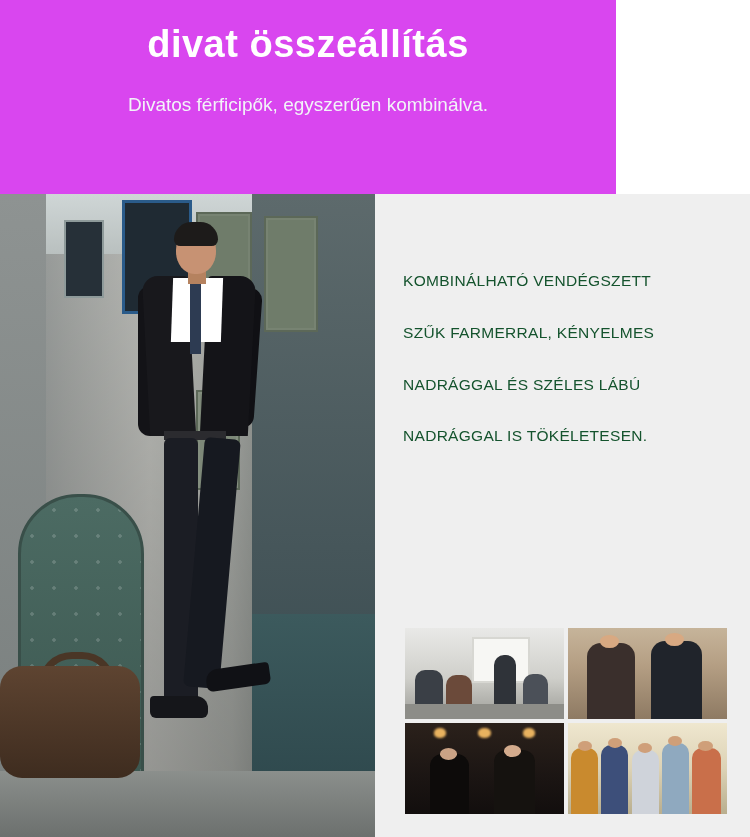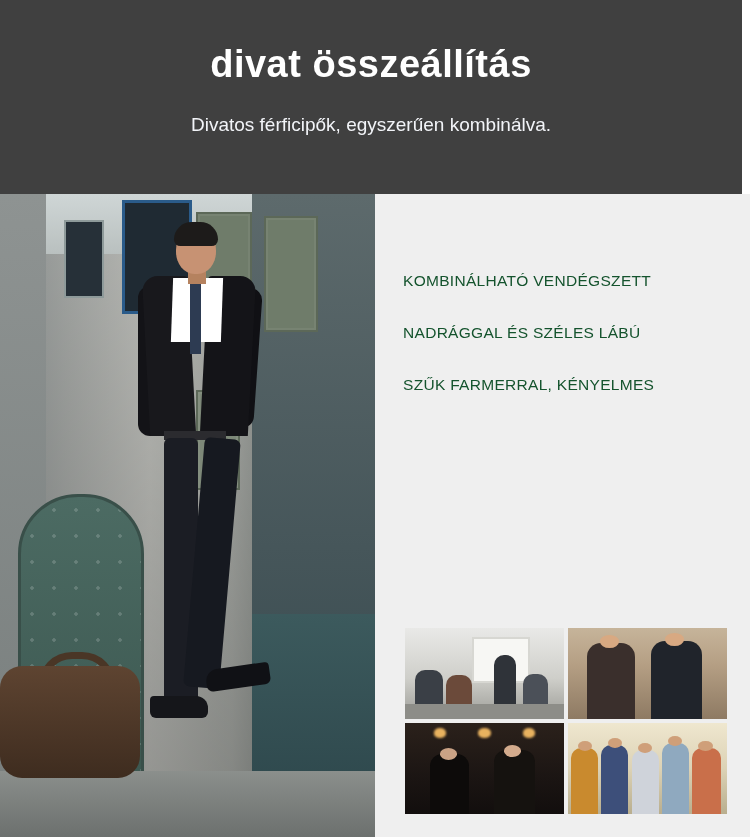--- a/index.html
+++ b/index.html
@@ -18,29 +18,29 @@
     width: 750px;
     height: 837px;
     background: #ffffff;
   }
 
   
   .banner {
     position: absolute;
     left: 0;
     top: 0;
-    width: 742px;
+    width: 616px;
     height: 194px;
-    background: #404040;
+    background: #d946ef;
     box-sizing: border-box;
     display: flex;
     flex-direction: column;
     align-items: center;
     justify-content: flex-start;
-    padding-top: 44px;
+    padding-top: 24px;
   }
   .banner-title {
     color: #ffffff;
     font-size: 38px;
     font-weight: bold;
     letter-spacing: 0.5px;
     line-height: 1.1;
     text-align: center;
     margin: 0;
   }
@@ -343,22 +343,23 @@
 
       <div class="bag-handle"></div>
       <div class="bag">
         
       </div>
     </div>
 
     <div class="right">
       <div class="copy">
         <div class="copy-line">KOMBINÁLHATÓ VENDÉGSZETT</div>
+        <div class="copy-line">SZŰK FARMERRAL, KÉNYELMES</div>
         <div class="copy-line">NADRÁGGAL ÉS SZÉLES LÁBÚ</div>
-        <div class="copy-line">SZŰK FARMERRAL, KÉNYELMES</div>
+        <div class="copy-line">NADRÁGGAL IS TÖKÉLETESEN.</div>
       </div>
 
       <div class="thumbs">
         <div class="thumb t1">
           <div class="board"></div>
           <div class="p3"></div>
           <div class="p1"></div>
           <div class="p2"></div>
           <div class="p4"></div>
           <div class="table"></div>

